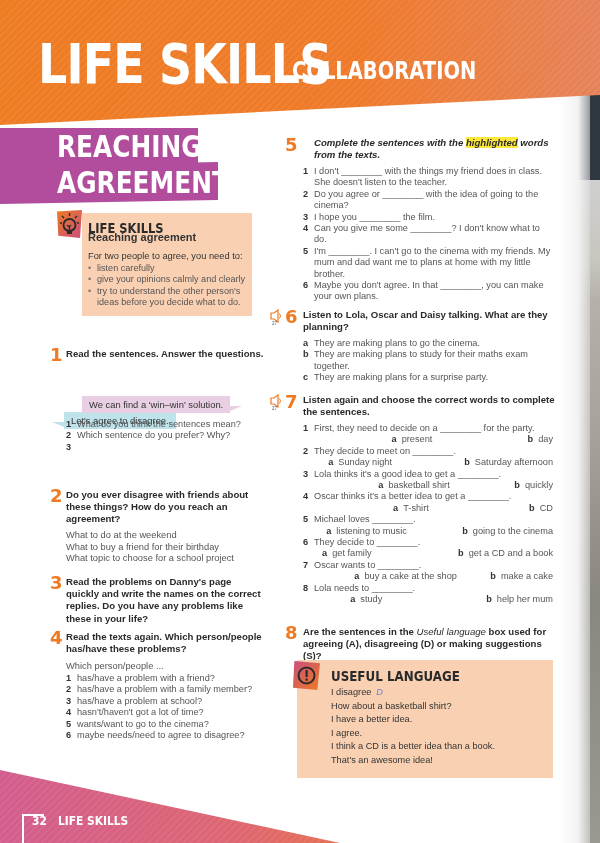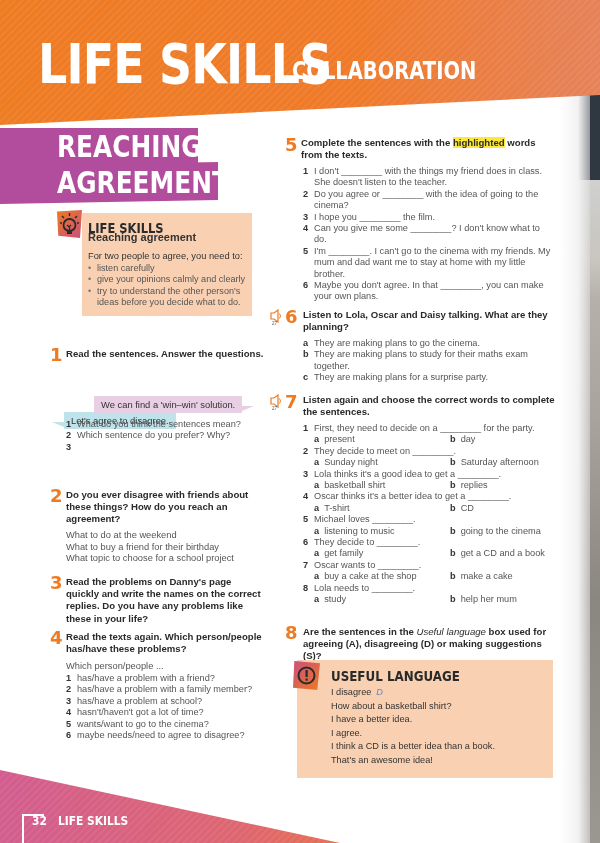--- a/index.html
+++ b/index.html
@@ -43,31 +43,31 @@
   
   .ex-num { position:absolute; font-family:"DejaVu Sans", sans-serif; font-weight:bold; color:#ef7a22; font-size:18px; line-height:1; }
   .ex-head { position:absolute; font-weight:bold; font-size:9.6px; color:#2a2a2a; line-height:12.2px; }
   .plain { position:absolute; font-size:9.3px; color:#555; line-height:11.6px; }
   .numlist { position:absolute; list-style:none; font-size:9.2px; color:#555; line-height:11.4px; }
   .numlist li { position:relative; padding-left:11px; }
   .numlist li .n { position:absolute; left:0; font-weight:bold; color:#333; }
 
   .bubble1 { position:absolute; left:64px; top:368px; padding:3px 7px; background:#bfe3ea; font-size:9.4px; color:#333;margin-top:44px; }
   .bubble1::before { content:""; position:absolute; left:-12px; top:10px; border-style:solid; border-width:0 12px 5px 0; border-color:transparent #bfe3ea transparent transparent; }
-  .bubble2 { position:absolute; left:94px; top:396px; padding:3px 7px; background:#e8cfe3; font-size:9.4px; color:#333; }
+  .bubble2 { position:absolute; left:82px; top:396px; padding:3px 7px; background:#e8cfe3; font-size:9.4px; color:#333; }
   .bubble2::after { content:""; position:absolute; right:-12px; top:10px; border-style:solid; border-width:0 0 5px 12px; border-color:transparent transparent transparent #e8cfe3; }
 
   .hl { background:#fbe83a; }
   .audio { position:absolute; width:12px; height:14px; }
   .audio-num { position:absolute; font-size:4.5px; color:#555; }
 
   .choices { position:absolute; left:303px; top:423px; width:250px; font-size:9.2px; color:#555; line-height:11.4px; }
   .choices .q { position:relative; padding-left:11px; }
   .choices .q .n { position:absolute; left:0; font-weight:bold; color:#333; }
-  .choices .opts { display:flex; padding-left:11px; }
+  .choices .opts { display:flex; padding-left:11px;justify-content:flex-end; }
   .choices .opts span { display:block; }
   .choices .opts .a { width:136px; }
   .choices b { color:#333; margin-right:5px; }
 
   
   .ul-box { position:absolute; left:297px; top:660px; width:256px; height:118px; background:#f9d1b2; }
   .ul-icon { position:absolute; left:293px; top:661px; width:27px; height:29px;
     background:linear-gradient(135deg,#c84f7e,#ef7a22); clip-path:polygon(5% 0,100% 8%,90% 100%,0 92%); }
   .ul-title { position:absolute; left:331px; top:668px; font-family:"DejaVu Sans", sans-serif; font-weight:bold; font-size:14px; color:#2a2a2a; transform:scaleX(0.85); transform-origin:left; }
   .ul-lines { position:absolute; left:331px; top:686px; list-style:none; font-size:9.2px; color:#333; line-height:13.5px; }
@@ -142,27 +142,27 @@
 <ul class="numlist" style="left:66px;top:673px;width:200px;">
   <li><span class="n">1</span><span>has/have a problem with a friend?</span></li>
   <li><span class="n">2</span><span>has/have a problem with a family member?</span></li>
   <li><span class="n">3</span><span>has/have a problem at school?</span></li>
   <li><span class="n">4</span><span>hasn't/haven't got a lot of time?</span></li>
   <li><span class="n">5</span><span>wants/want to go to the cinema?</span></li>
   <li><span class="n">6</span><span>maybe needs/need to agree to disagree?</span></li>
 </ul>
 
 <div class="ex-num" style="left:285px;top:136px;">5</div>
-<div class="ex-head" style="left:301px;top:137px;width:250px;"><span>Complete the sentences with the </span><span class="hl">highlighted</span><span> words from the texts.</span></div>
+<div class="ex-head" style="left:314px;top:137px;width:250px;font-style:italic;"><span>Complete the sentences with the </span><span class="hl">highlighted</span><span> words from the texts.</span></div>
 <ul class="numlist" style="left:303px;top:166px;width:252px;">
   <li><span class="n">1</span><span>I don't ________ with the things my friend does in class. She doesn't listen to the teacher.</span></li>
   <li><span class="n">2</span><span>Do you agree or ________ with the idea of going to the cinema?</span></li>
   <li><span class="n">3</span><span>I hope you ________ the film.</span></li>
   <li><span class="n">4</span><span>Can you give me some ________? I don't know what to do.</span></li>
-  <li><span class="n">5</span><span>I'm ________. I can't go to the cinema with my friends. My mum and dad want me to stay at home with my little brother.</span></li>
+  <li><span class="n">5</span><span>I'm ________. I can't go to the cinema with my friends. My mum and dad want me to plans at home with my little brother.</span></li>
   <li><span class="n">6</span><span>Maybe you don't agree. In that ________, you can make your own plans.</span></li>
 </ul>
 
 <svg class="audio" style="left:270px;top:309px;" viewBox="0 0 12 14">
   <path d="M1 4 h3 l4 -3 v12 l-4 -3 h-3 z" fill="none" stroke="#ef7a22" stroke-width="1.2"></path>
   <path d="M9.5 4.5 q2 2.5 0 5" fill="none" stroke="#ef7a22" stroke-width="1"></path>
 </svg>
 <div class="audio-num" style="left:272px;top:321px;">27</div>
 <div class="ex-num" style="left:285px;top:308px;">6</div>
 <div class="ex-head" style="left:303px;top:309px;width:250px;">Listen to Lola, Oscar and Daisy talking. What are they planning?</div>
@@ -191,21 +191,21 @@
     <div class="q"><span class="n">2</span><span>They decide to meet on ________.</span></div>
     <div class="opts">
         <span class="a"><b>a</b><span style="display:inline">Sunday night</span></span>
         <span><b>b</b><span style="display:inline">Saturday afternoon</span></span>
       </div>
   </div>
   <div>
     <div class="q"><span class="n">3</span><span>Lola thinks it's a good idea to get a ________.</span></div>
     <div class="opts">
         <span class="a"><b>a</b><span style="display:inline">basketball shirt</span></span>
-        <span><b>b</b><span style="display:inline">replies</span></span>
+        <span><b>b</b><span style="display:inline">quickly</span></span>
       </div>
   </div>
   <div>
     <div class="q"><span class="n">4</span><span>Oscar thinks it's a better idea to get a ________.</span></div>
     <div class="opts">
         <span class="a"><b>a</b><span style="display:inline">T-shirt</span></span>
         <span><b>b</b><span style="display:inline">CD</span></span>
       </div>
   </div>
   <div>

